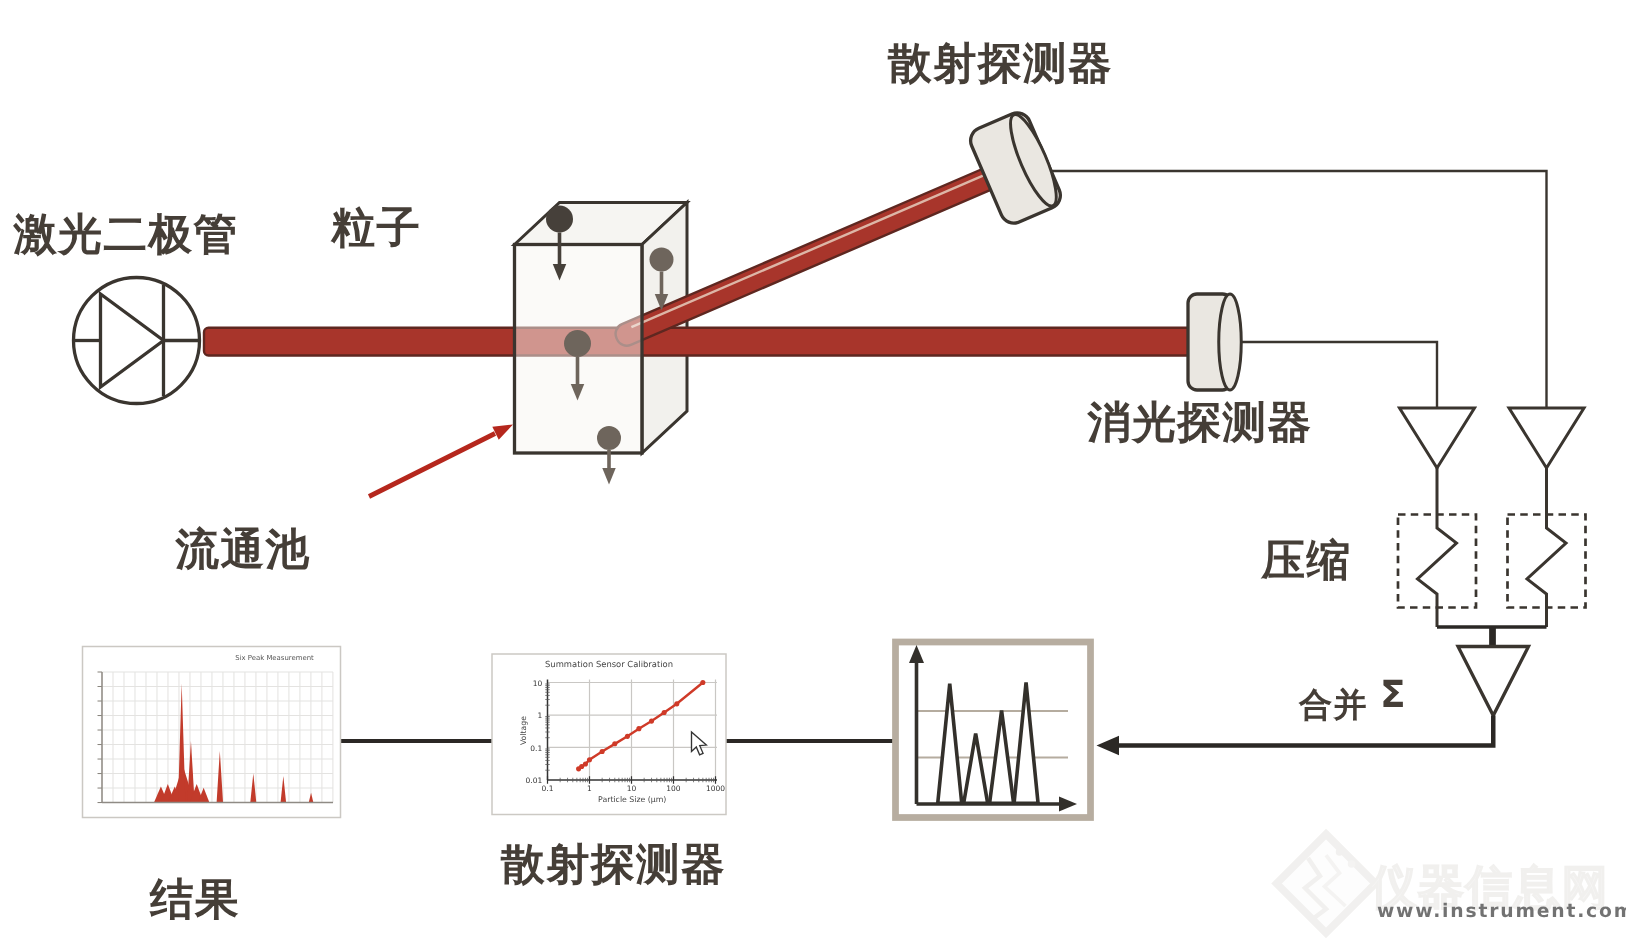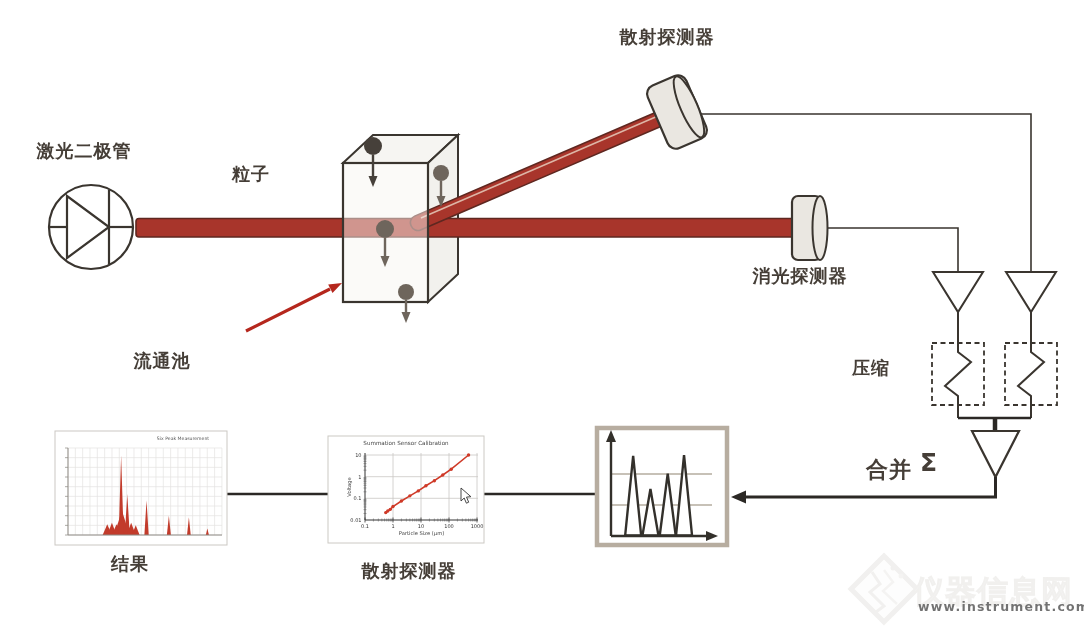--- a/index.html
+++ b/index.html
@@ -1,20 +1,20 @@
 <!DOCTYPE html>
 <html><head>
 <meta charset="utf-8">
 <style>
   html,body{margin:0;padding:0;background:#fff;}
   #canvas{position:relative;width:1084px;height:630px;background:#fff;overflow:hidden;
           font-family:"DejaVu Sans","Liberation Sans",sans-serif;}
   #art{position:absolute;left:0;top:0;}
   .lbl{position:absolute;font-weight:bold;color:#453e37;white-space:nowrap;
-       font-size:18px;letter-spacing:1px;transform:translateX(-50%);line-height:1.1;}
+       font-size:29px;letter-spacing:1px;transform:translateX(-50%);line-height:1.1;}
   .lbl.noc{transform:none;}
   .sigma{font-size:25px;position:relative;top:-6px;margin-left:8px;font-weight:bold;}
   svg text{font-family:"DejaVu Sans","Liberation Sans",sans-serif;}
 </style>
 </head>
 <body>
 
 <div id="canvas">
 
 <svg id="art" width="1084" height="630" viewBox="0 0 1084 630">
@@ -308,24 +308,24 @@
           <circle cx="434.35939513215055" cy="480.7202106060715" r="1.7" fill="#cf3a28"></circle>
           <circle cx="442.788235010742" cy="474.9510730023015" r="1.7" fill="#cf3a28"></circle>
           <circle cx="451.2170748893335" cy="469.24750858218556" r="1.7" fill="#cf3a28"></circle>
           <circle cx="468.5711601214085" cy="455" r="1.7" fill="#cf3a28"></circle>
         </g>
     <path d="M461,488 v13 l3.2,-3 l2.2,5.2 l2.3,-1 l-2.2,-5.1 l4.4,-0.4 z" fill="#fff" stroke="#333" stroke-width="0.9"></path>
   </g>
 </svg>
 
 <div class="lbl" style="left:84px;top:141px;text-align:right;">激光二极管</div>
-<div class="lbl" style="left:251px;top:164px;">粒子</div>
+<div class="lbl" style="left:251px;top:136px;">粒子</div>
 <div class="lbl" style="left:667px;top:27px;">散射探测器</div>
 <div class="lbl" style="left:800px;top:266px;">消光探测器</div>
 <div class="lbl" style="left:162px;top:326px;margin-top:25px;">流通池</div>
 <div class="lbl" style="left:871px;top:359px;font-family:Liberation Serif, serif;">压缩</div>
 <div class="lbl noc" style="left:866px;top:455px;font-size:22px;">
   <span>合并</span><span class="sigma">Σ</span>
 </div>
-<div class="lbl" style="left:130px;top:554px;">结果</div>
+<div class="lbl" style="left:130px;top:584px;">结果</div>
 <div class="lbl" style="left:409px;top:561px;">散射探测器</div>
 
 </div>
 
 </body></html>

